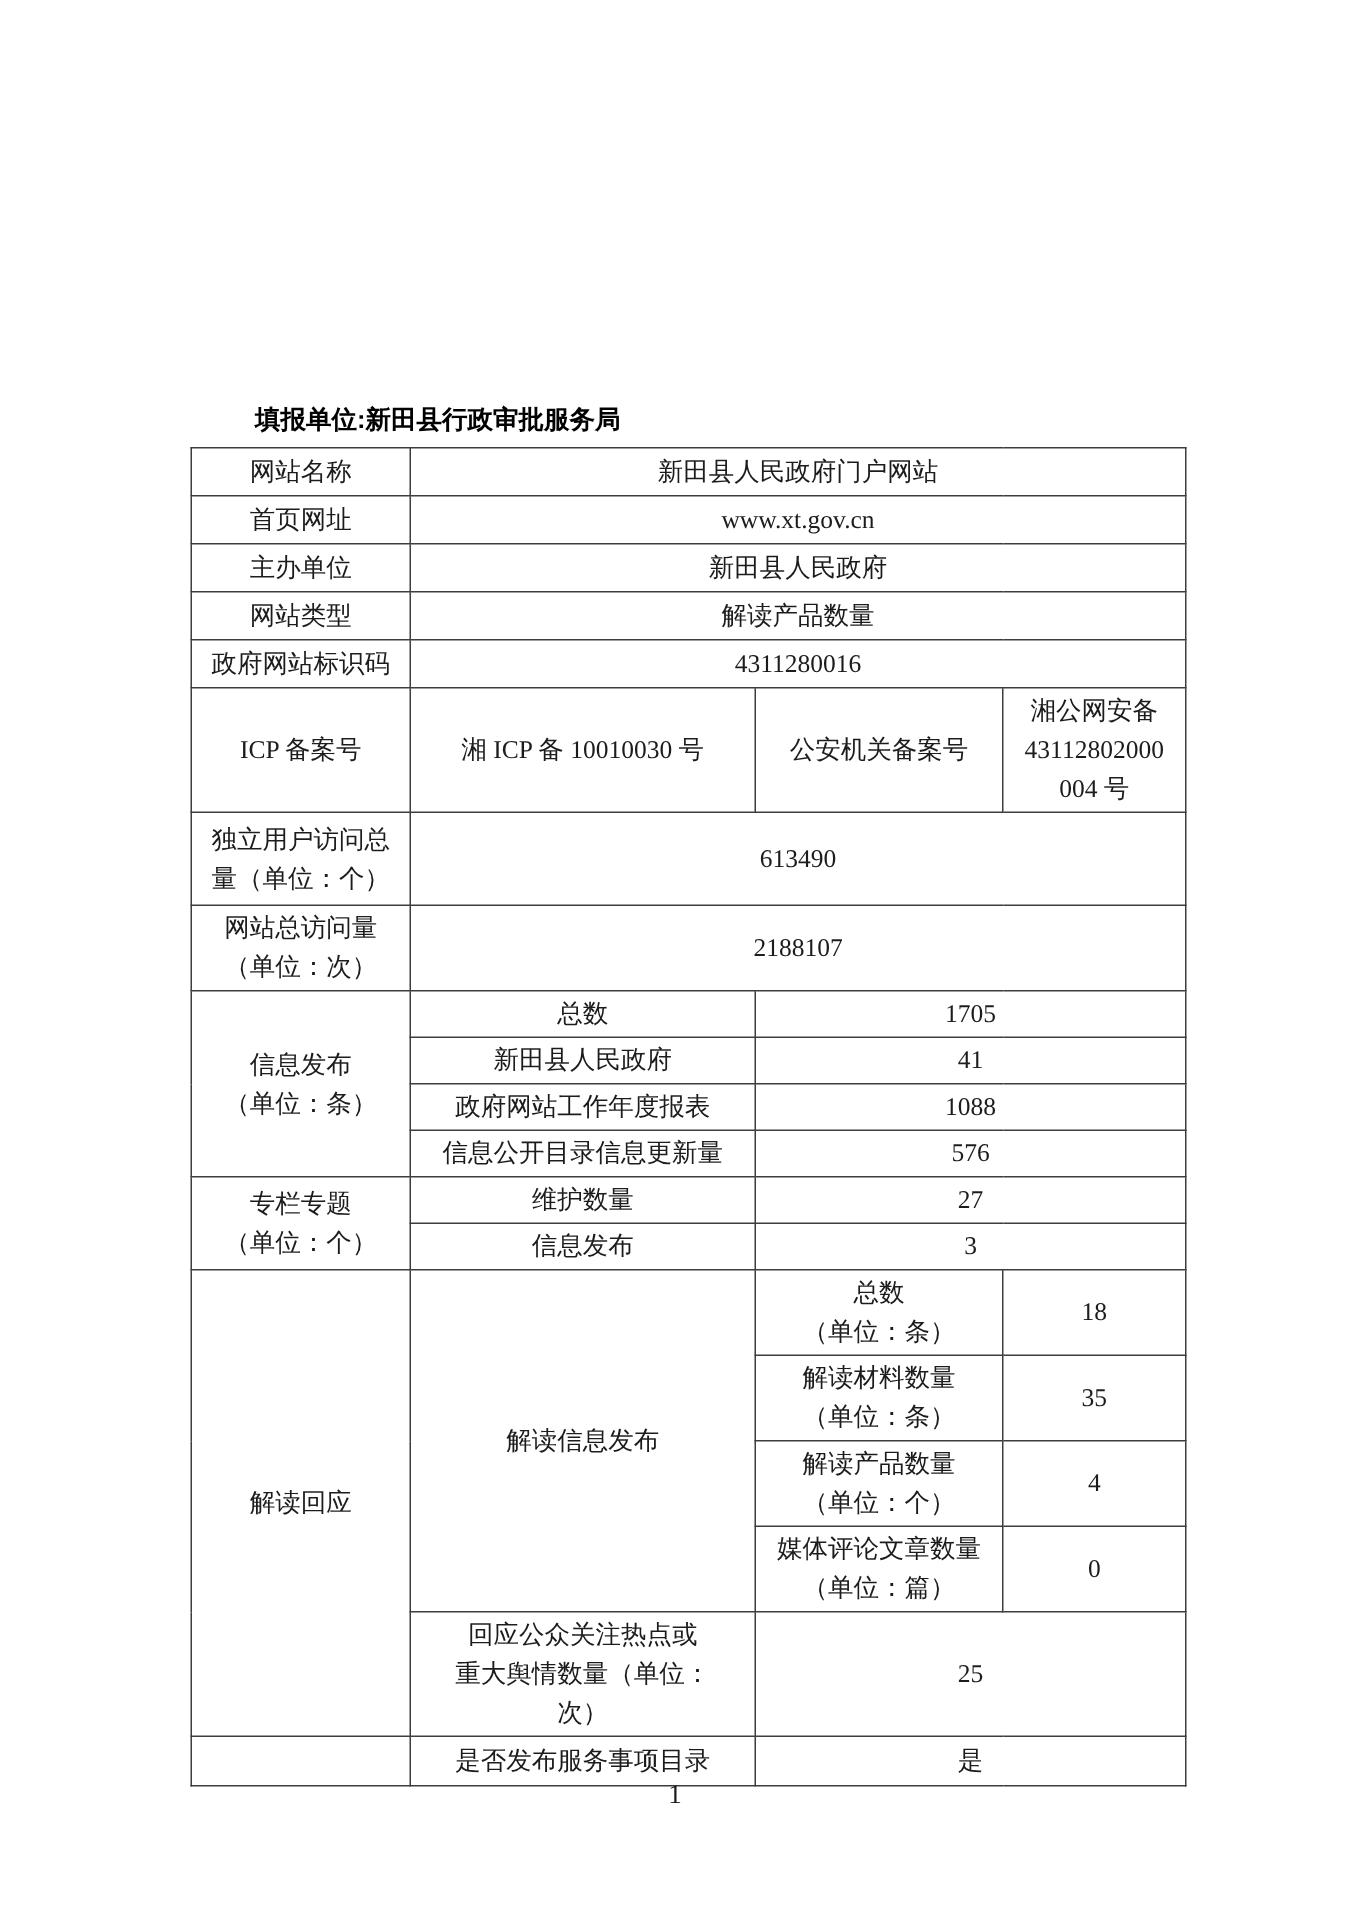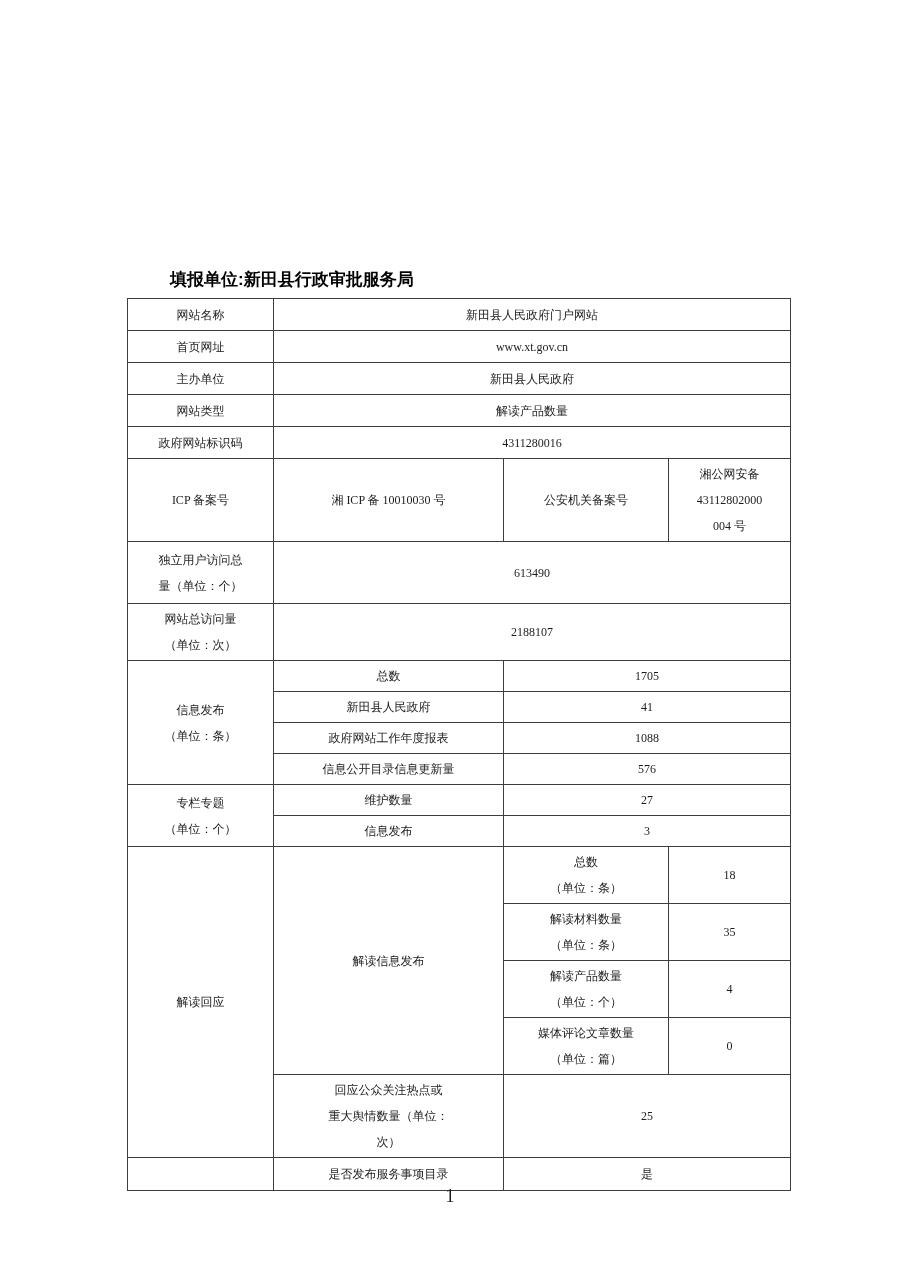--- a/index.html
+++ b/index.html
@@ -55,21 +55,21 @@
     top: 298px;
     left: 127px;
     width: 663px;
     border-collapse: collapse;
     table-layout: fixed;
   }
   .report-table td {
     border: 1px solid #3d3d3d;
     text-align: center;
     vertical-align: middle;
-    font-size: 12px;
+    font-size: 17px;
     line-height: 26px;
     padding: 2px 4px;
     white-space: pre-line;
     color: #1c1c1c;
     overflow: hidden;
   }
   .page-number {
     position: absolute;
     top: 1186px;
     left: 0;

